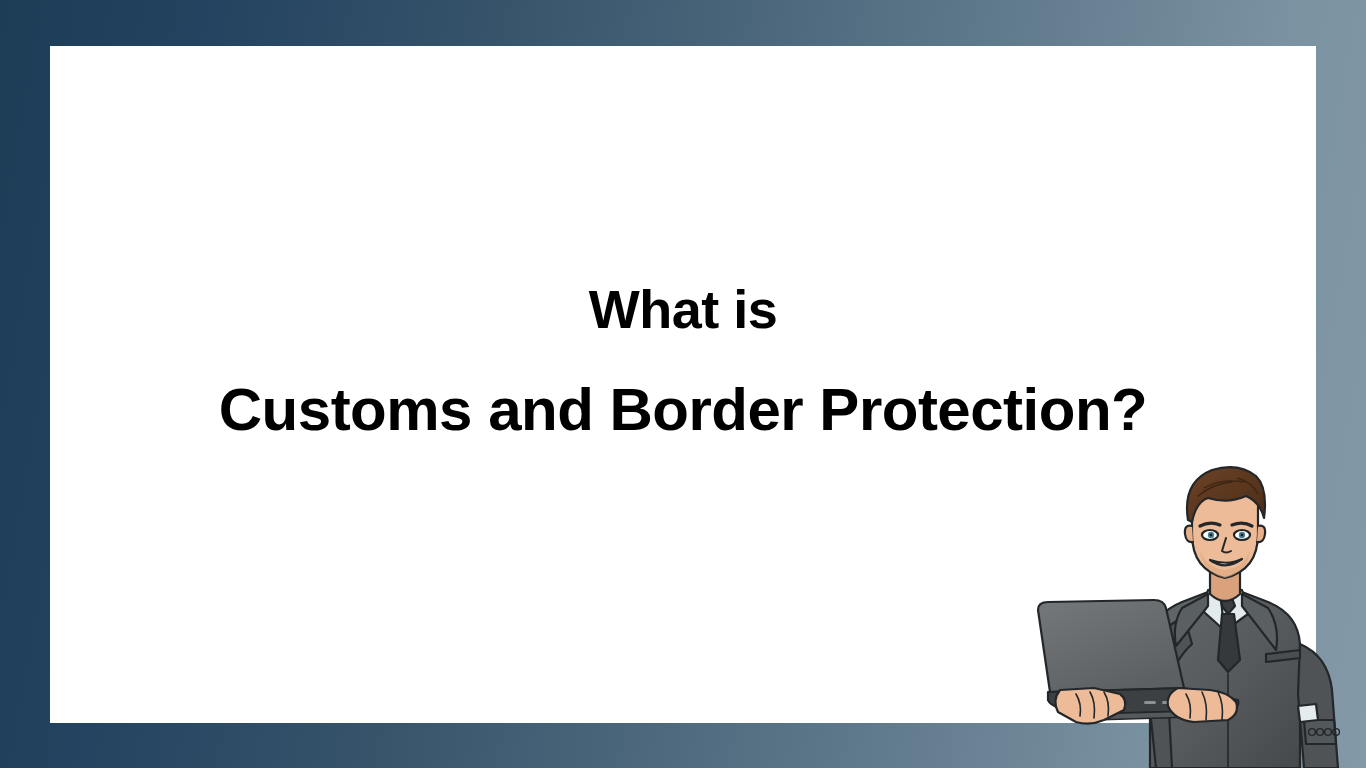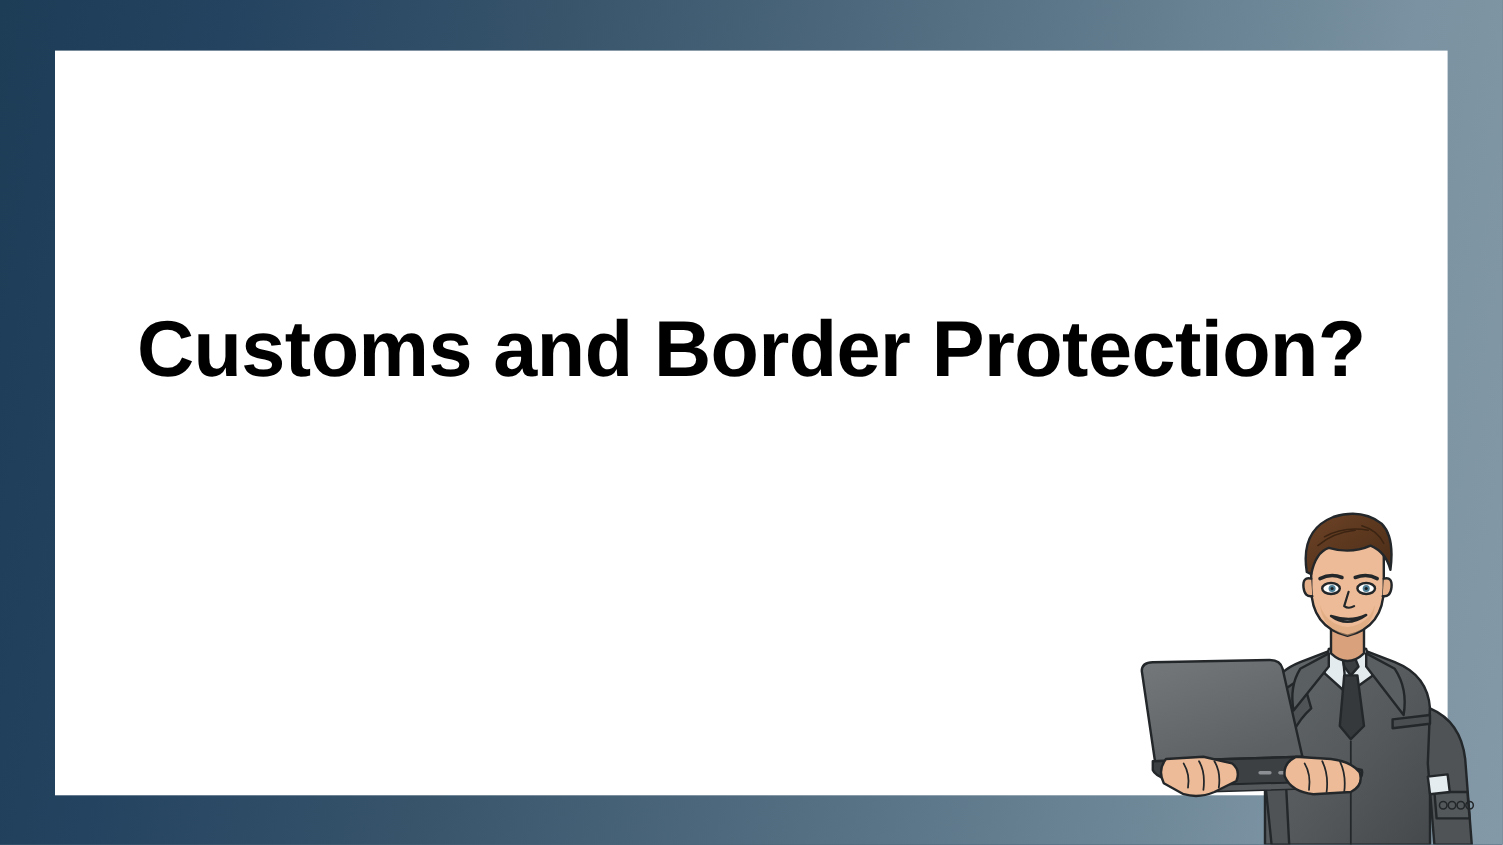--- a/index.html
+++ b/index.html
@@ -57,21 +57,21 @@
     letter-spacing: -0.5px;
     white-space: nowrap;
   }
 
   .title-line-1 {
     font-size: 54px;
     margin: 0 0 44px 0;
   }
 
   .title-line-2 {
-    font-size: 72px;
+    font-size: 60px;
     margin: 0;
   }
 
   
   .presenter {
     position: absolute;
     right: -6px;
     bottom: 0;
     width: 340px;
     height: 330px;
@@ -81,20 +81,21 @@
 
 </style>
 </head>
 <body>
 
 <div class="slide">
 
   <div class="content-card">
 
     <div class="title-block">
+      <div class="title-line title-line-1">What is</div>
       <div class="title-line title-line-2">Customs and Border Protection?</div>
     </div>
 
   </div>
 
   <div class="presenter">
     <svg viewBox="0 0 340 330" xmlns="http://www.w3.org/2000/svg">
       <defs>
         <linearGradient id="suitGrad" x1="0" y1="0" x2="1" y2="1">
           <stop offset="0%" stop-color="#63686b"></stop>

